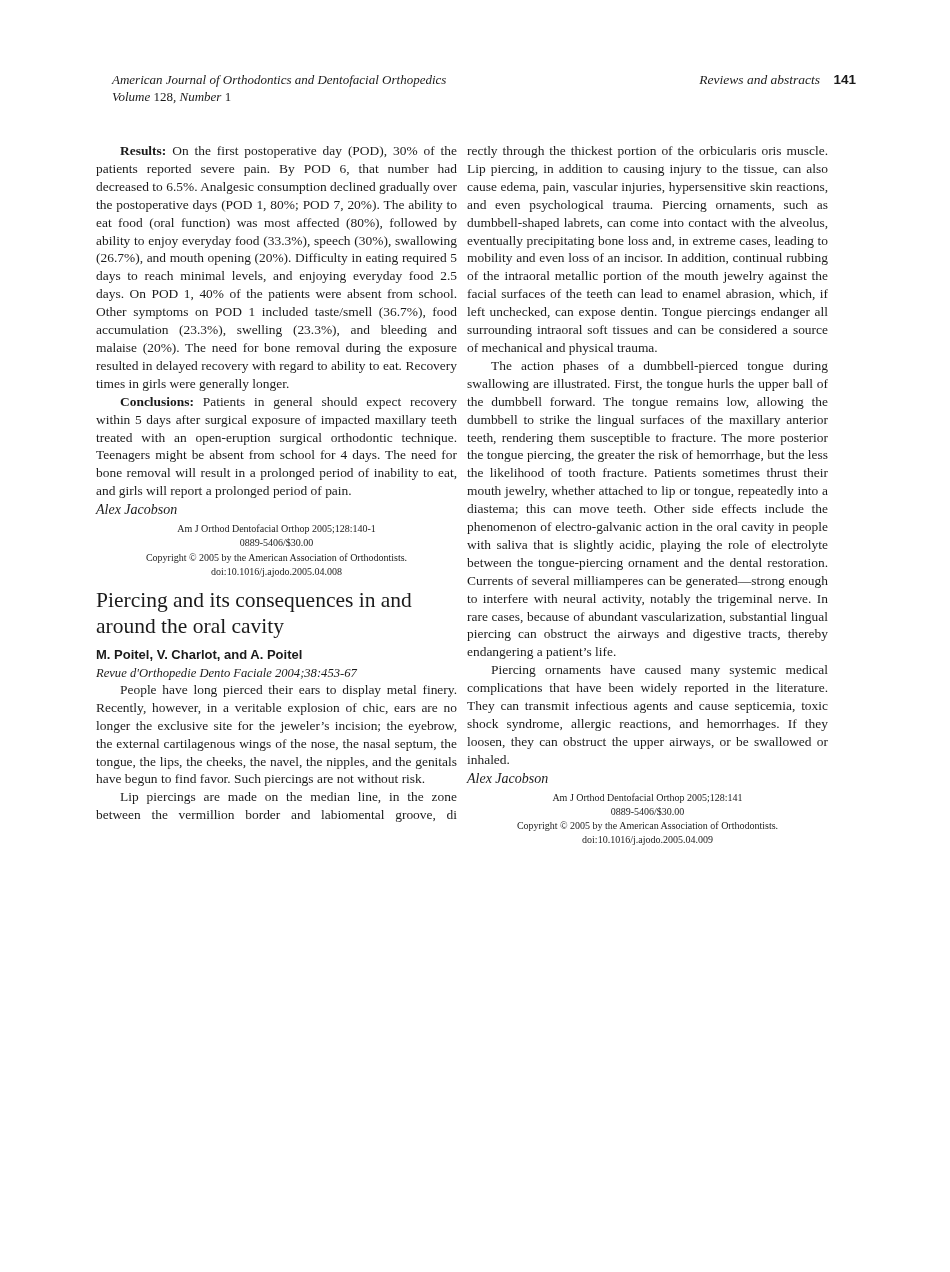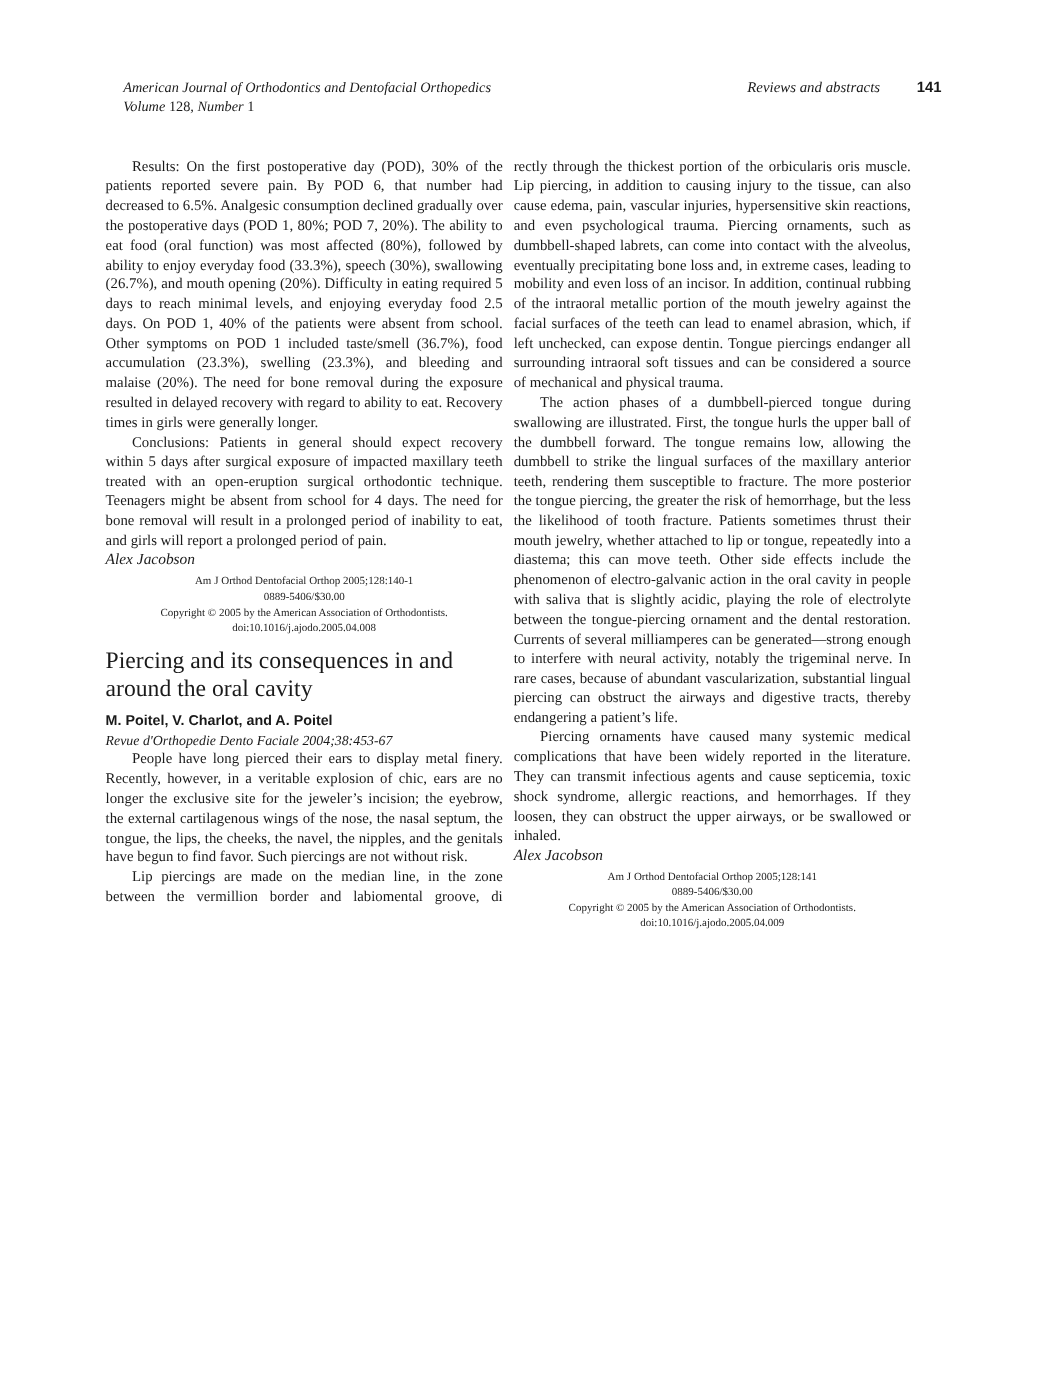--- a/index.html
+++ b/index.html
@@ -13,32 +13,32 @@
     font-size: 13px; line-height: 17px; font-style: italic;
   }
   .header-left .upright { font-style: normal; }
   .header-right {
     position: absolute; right: 94px; top: 71px;
     font-size: 13.5px; line-height: 17px;
   }
   .header-right .section { font-style: italic; margin-right: 10px; }
   .header-right .pagenum {
     font-family: "Liberation Sans", "DejaVu Sans", sans-serif;
-    font-weight: bold; font-size: 13.5px; margin-left: 20px;
+    font-weight: bold; font-size: 13.5px;
   }
   .col {
     position: absolute; top: 142px; width: 361px;
   }
   .col.left { left: 96px; }
   .col.right { left: 467px; }
   p.body {
     margin: 0; font-size: 13.45px; line-height: 17.9px;
     text-align: justify; text-indent: 24px; hyphens: manual;
   }
-  p.body b { font-weight: normal; }
+  p.body b { font-weight: bold; }
   .signature {
     text-align: left; font-style: italic; font-size: 14px;
     line-height: 18px; margin-top: 1px;
   }
   .citation {
     font-size: 10px; line-height: 14.2px; margin-top: 3px; text-align: center;
   }
   .citation div { white-space: nowrap; }
   h2.article-title {
     margin: 8px 0 0 0; font-weight: normal;

